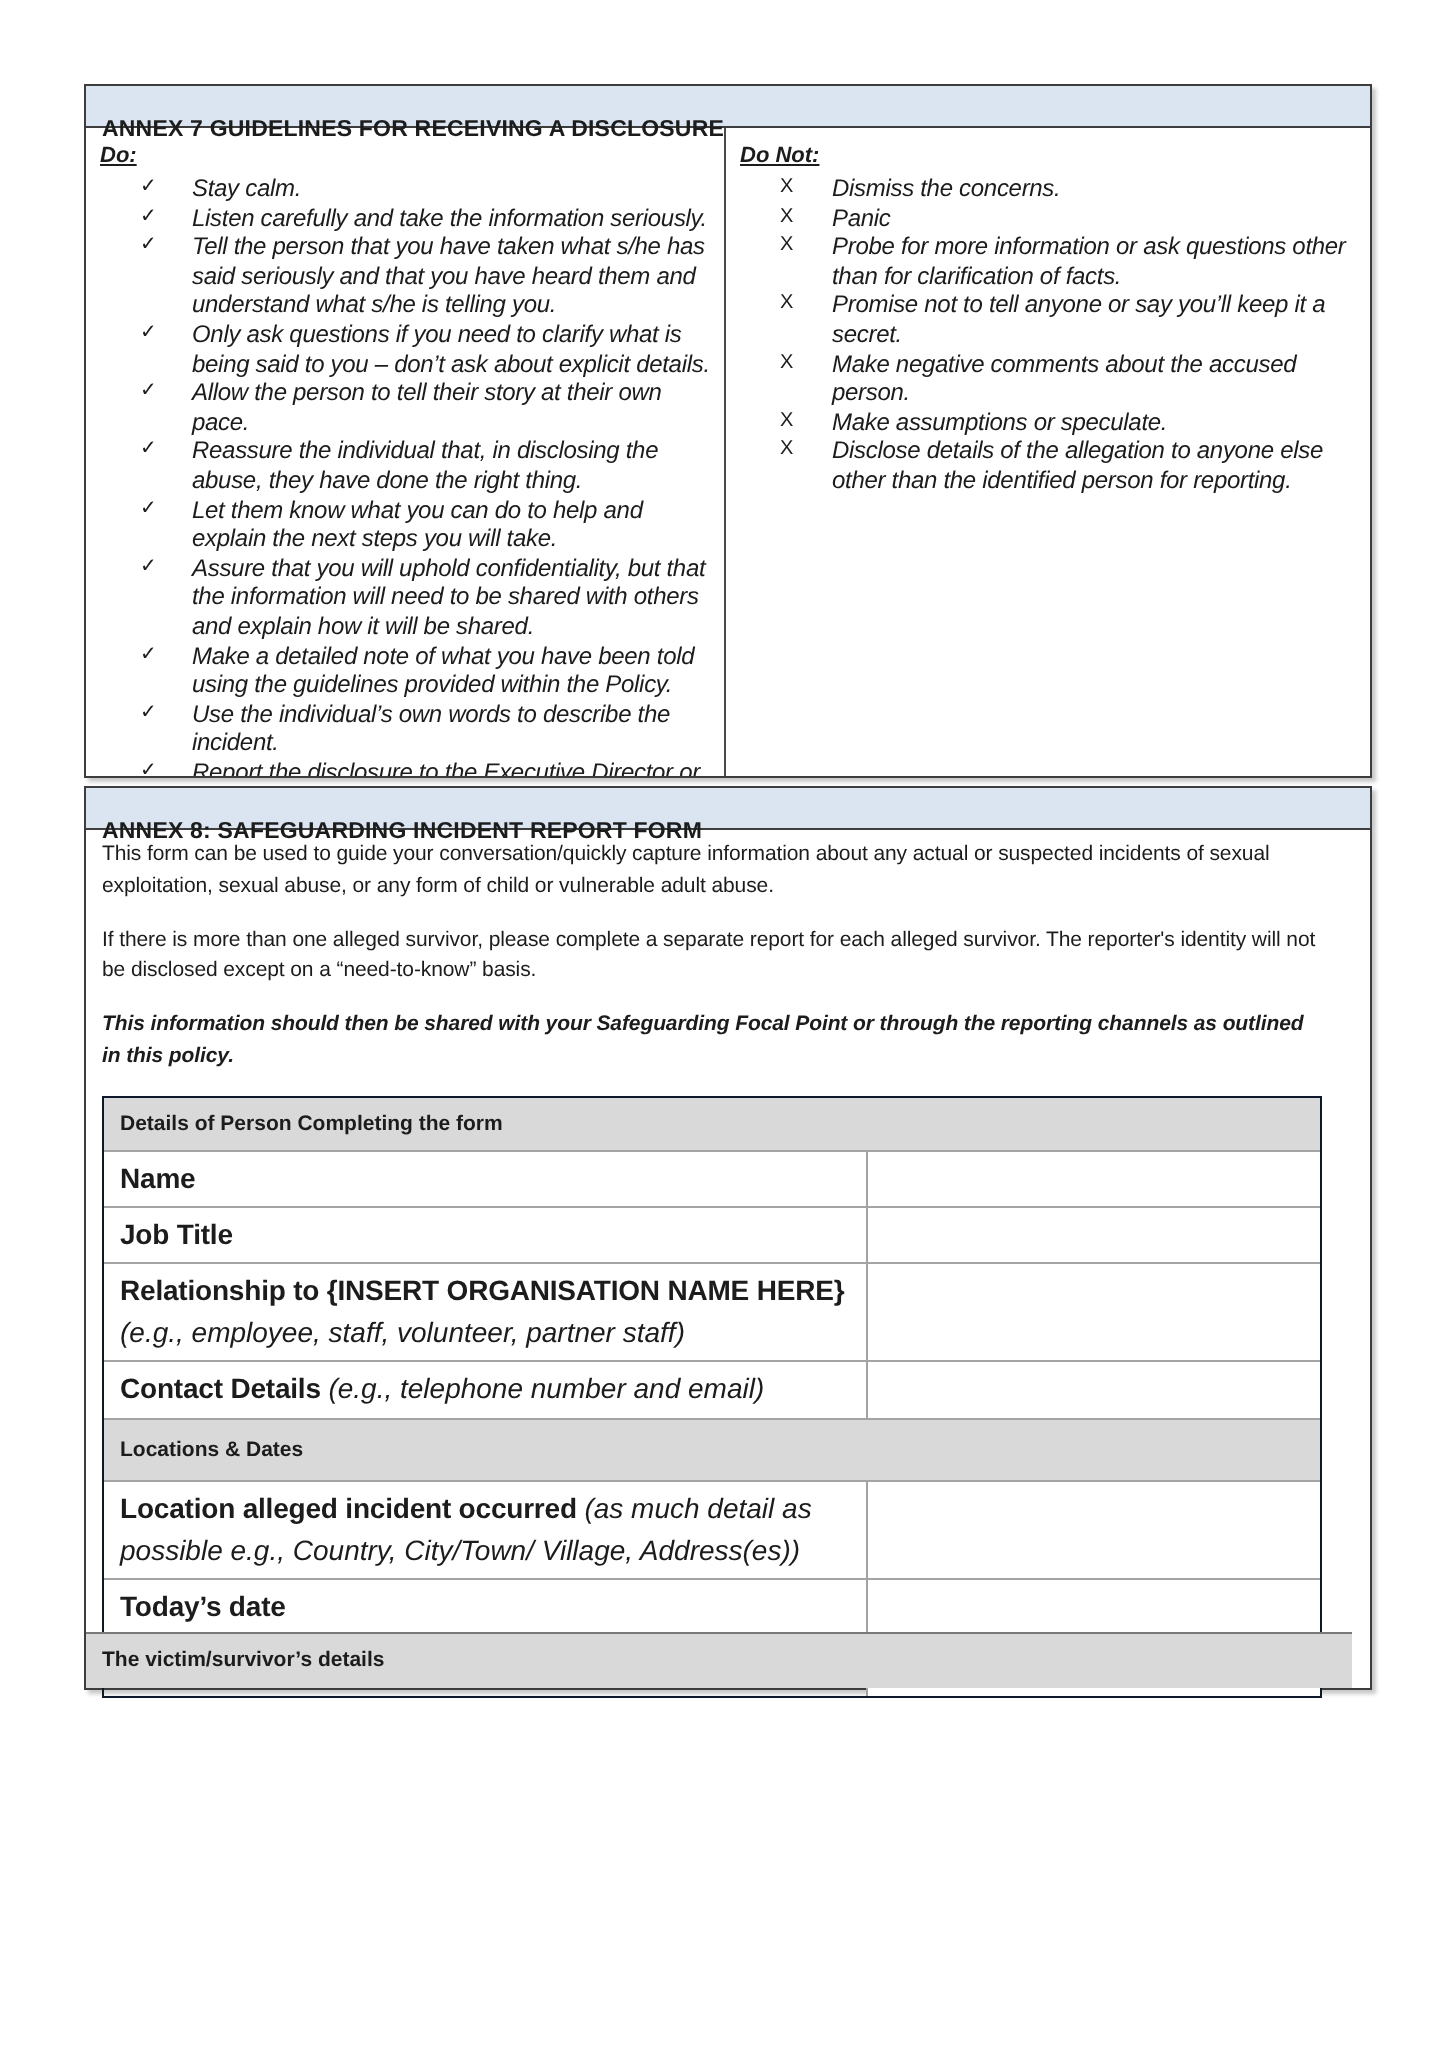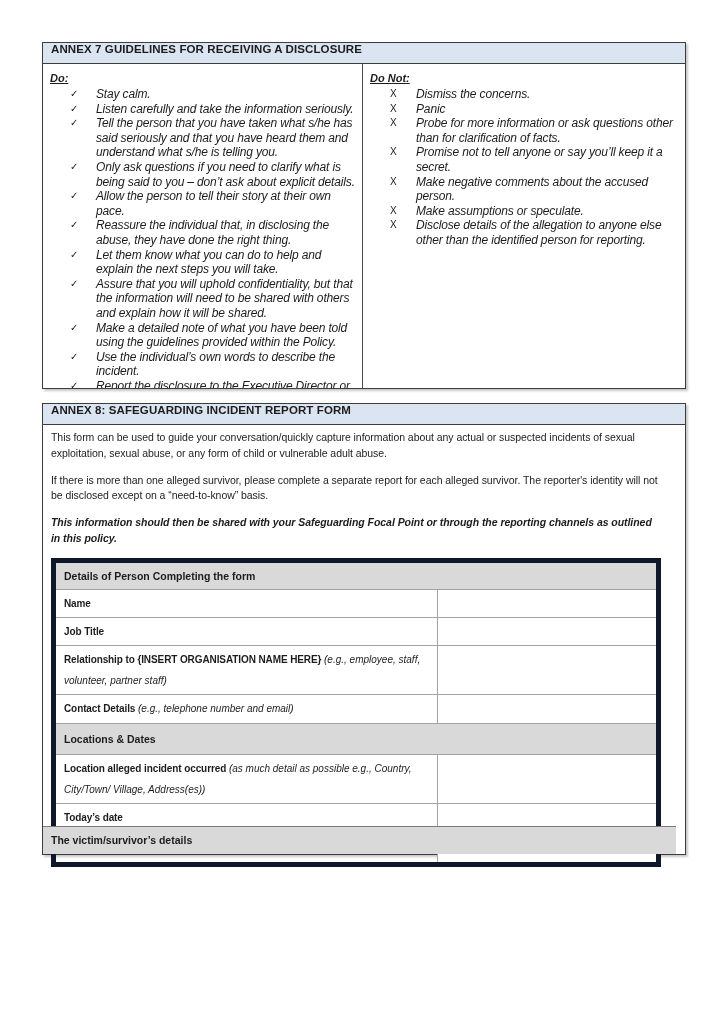--- a/index.html
+++ b/index.html
@@ -11,27 +11,27 @@
     -webkit-font-smoothing:antialiased;
   }
   .canvas { position:relative; width:724px; height:1024px; background:#fff; overflow:hidden; }
 
   .annex-box {
     position:absolute; left:42px; width:644px; background:#fff;
     border:1px solid #3d3d3d;
     box-shadow:2px 2px 2px rgba(0,0,0,0.22);
   }
   #annex7 { top:42px; height:347px; }
-  #annex8 { top:403px; height:452px; }
+  #annex8 { top:393px; height:452px; }
 
   .annex-header {
     background:var(--annex-header-bg,#dbe5f1);
     border-bottom:1px solid #3d3d3d;
     font-weight:bold; font-size:11.5px; letter-spacing:0.1px;
-    padding:0 8px 3px 8px; height:21px;
+    padding:16px 8px 3px 8px; height:21px;
   }
 
   
   .a7-body { display:flex; height:324px; }
   .a7col { padding:3px 6px 0 7px; overflow:hidden; }
   .a7col.left  { width:320px; border-right:1px solid #4a4a4a; }
   .a7col.right { flex:1; }
   .col-heading {
     font-weight:bold; font-style:italic; text-decoration:underline;
     font-size:11px; line-height:14px; margin:4px 0 2px 0;
@@ -48,31 +48,31 @@
   }
 
   
   .a8-body { padding:5px 24px 0 8px; }
   p.intro {
     margin:0 0 11.5px 0; font-size:10.5px; line-height:15.5px;
     letter-spacing:-0.05px;
   }
   p.intro.note { font-weight:bold; font-style:italic; }
 
-  .form-table { border:5px solid #0f172a; margin:0; }
+  .form-table { border:1px solid #0f172a; margin:0; }
   .form-row { display:flex; border-top:1px solid #a3a3a3; }
   .form-row:first-child { border-top:none; }
   .row-section {
     background:var(--section-header-bg,#d9d9d9);
     font-weight:bold; font-size:10.5px;
     display:flex; align-items:center; padding:0 8px;
   }
   .cell.label {
     width:382px; border-right:1px solid #a3a3a3;
-    padding:3px 8px; font-weight:bold; font-size:10px;
+    padding:3px 8px; font-weight:bold; font-size:14px;
     line-height:21px; letter-spacing:-0.1px;
   }
   .cell.label.tight { letter-spacing:-0.3px; word-spacing:-1px; white-space:nowrap; overflow:hidden;text-align:center; }
   .cell.value { flex:1; background:#fff; }
   .fi { font-weight:normal; font-style:italic; letter-spacing:0; word-spacing:0; }
 
   .victim-band {
     position:absolute; left:0; right:9px; bottom:0; height:28px;
     background:var(--section-header-bg,#d9d9d9);
     border-top:1px solid #7a7a7a;

